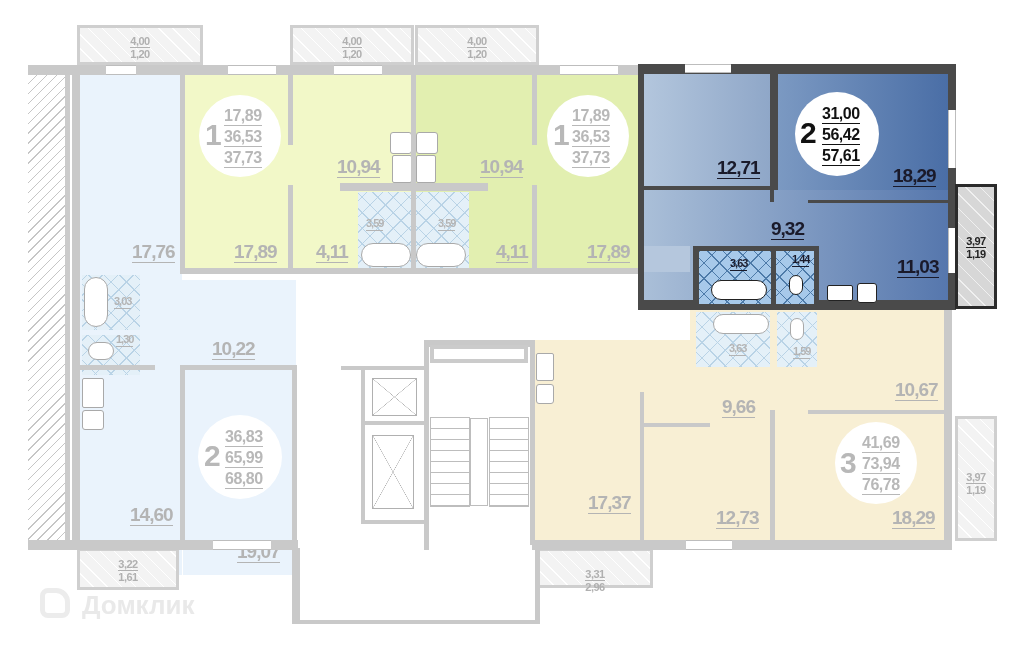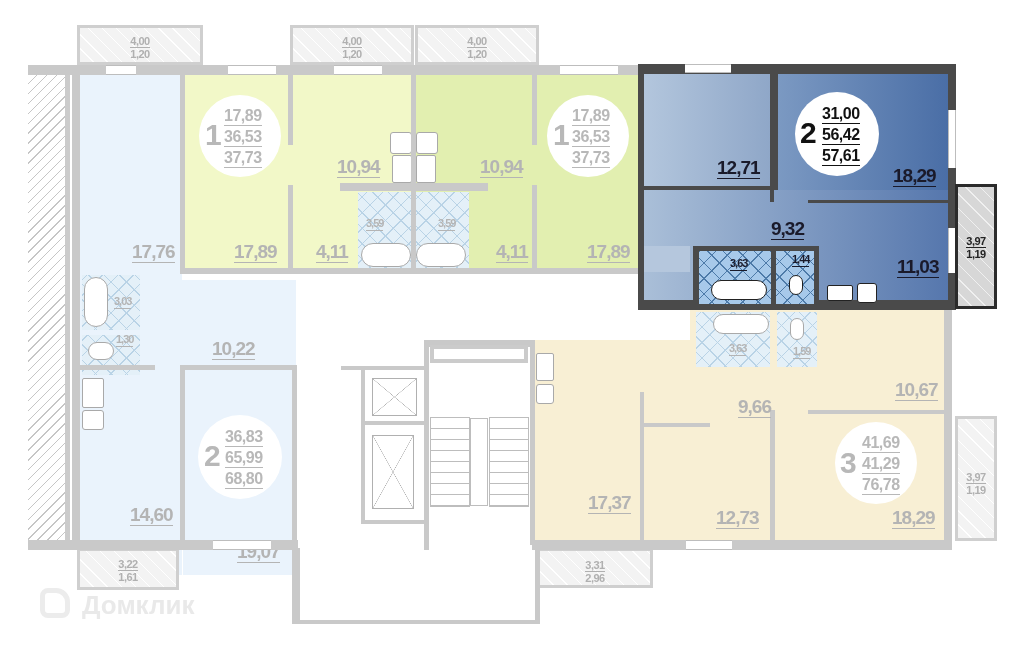--- a/index.html
+++ b/index.html
@@ -179,38 +179,38 @@
 <div class="fixture" style="left:536px;top:353px;width:18px;height:28px;border-radius:2px;"></div>
 <div class="fixture" style="left:536px;top:384px;width:18px;height:20px;border-radius:3px;"></div>
 <div class="wall" style="left:640px;top:423px;width:70px;height:4px;"></div>
 <div class="wall" style="left:640px;top:392px;width:4px;height:148px;"></div>
 <div class="wall" style="left:770px;top:410px;width:5px;height:130px;"></div>
 <div class="wall" style="left:808px;top:410px;width:138px;height:4px;"></div>
 
 <span class="lbl sm" style="left:729px;top:343px;">3,63</span>
 <span class="lbl sm" style="left:793px;top:346px;">1,59</span>
 <span class="lbl big" style="left:895px;top:380px;">10,67</span>
-<span class="lbl big" style="left:722px;top:397px;margin-left:16px;">9,66</span>
+<span class="lbl big" style="left:722px;top:397px;">9,66</span>
 <span class="lbl big" style="left:588px;top:493px;">17,37</span>
 <span class="lbl big" style="left:716px;top:508px;">12,73</span>
 <span class="lbl big" style="left:892px;top:508px;">18,29</span>
 
 <div class="circle" style="left:835px;top:422px;width:82px;height:82px;"></div>
 <span class="apt-num" style="left:840px;top:448px;">3</span>
 <div class="apt-areas" style="left:862px;top:433px;">
   <span>41,69</span>
-  <span>41,29</span>
+  <span>73,94</span>
   <span>76,78</span>
 </div>
 
 <div class="balcony" style="left:955px;top:416px;width:42px;height:125px;">
   <div class="bal-txt" style="top:52px;"><div class="top">3,97</div><div>1,19</div></div>
 </div>
 <div class="balcony" style="left:537px;top:548px;width:116px;height:40px;">
-  <div class="bal-txt" style="top:8px;"><div class="top">3,31</div><div>2,96</div></div>
+  <div class="bal-txt" style="top:17px;"><div class="top">3,31</div><div>2,96</div></div>
 </div>
 
 <div class="wall" style="left:28px;top:65px;width:610px;height:10px;"></div>
 <div class="wall" style="left:72px;top:65px;width:8px;height:480px;"></div>
 <div class="wall" style="left:28px;top:540px;width:270px;height:10px;"></div>
 <div class="wall" style="left:532px;top:540px;width:420px;height:10px;"></div>
 <div class="wall" style="left:180px;top:75px;width:5px;height:195px;"></div>
 <div class="wall" style="left:288px;top:75px;width:5px;height:70px;"></div>
 <div class="wall" style="left:288px;top:185px;width:5px;height:85px;"></div>
 <div class="wall" style="left:411px;top:75px;width:5px;height:195px;"></div>

